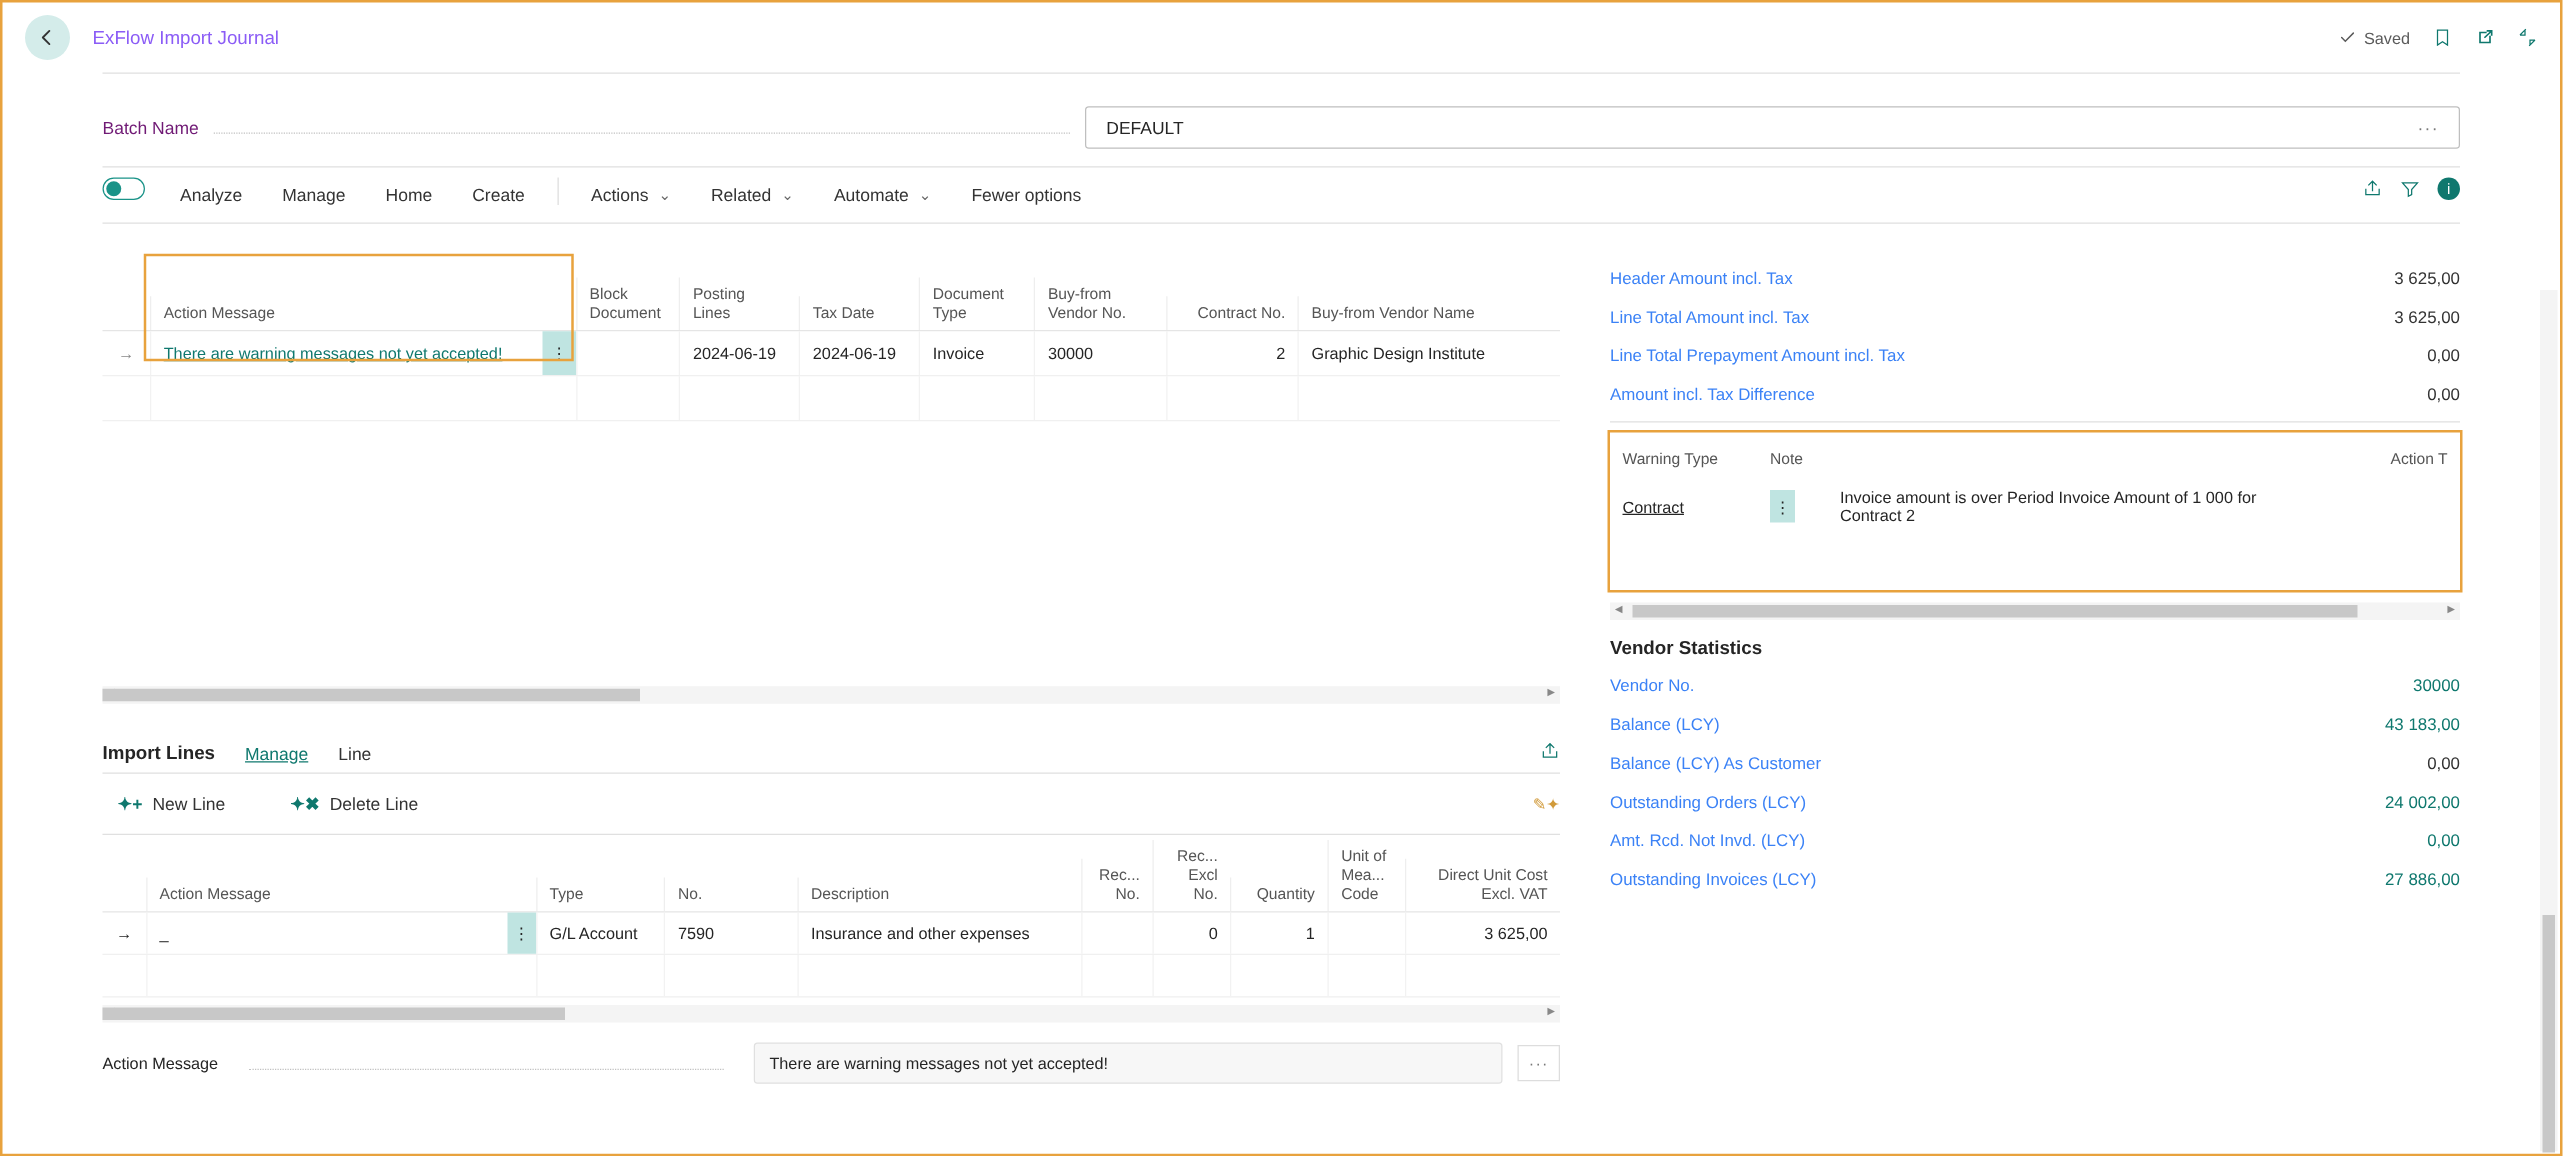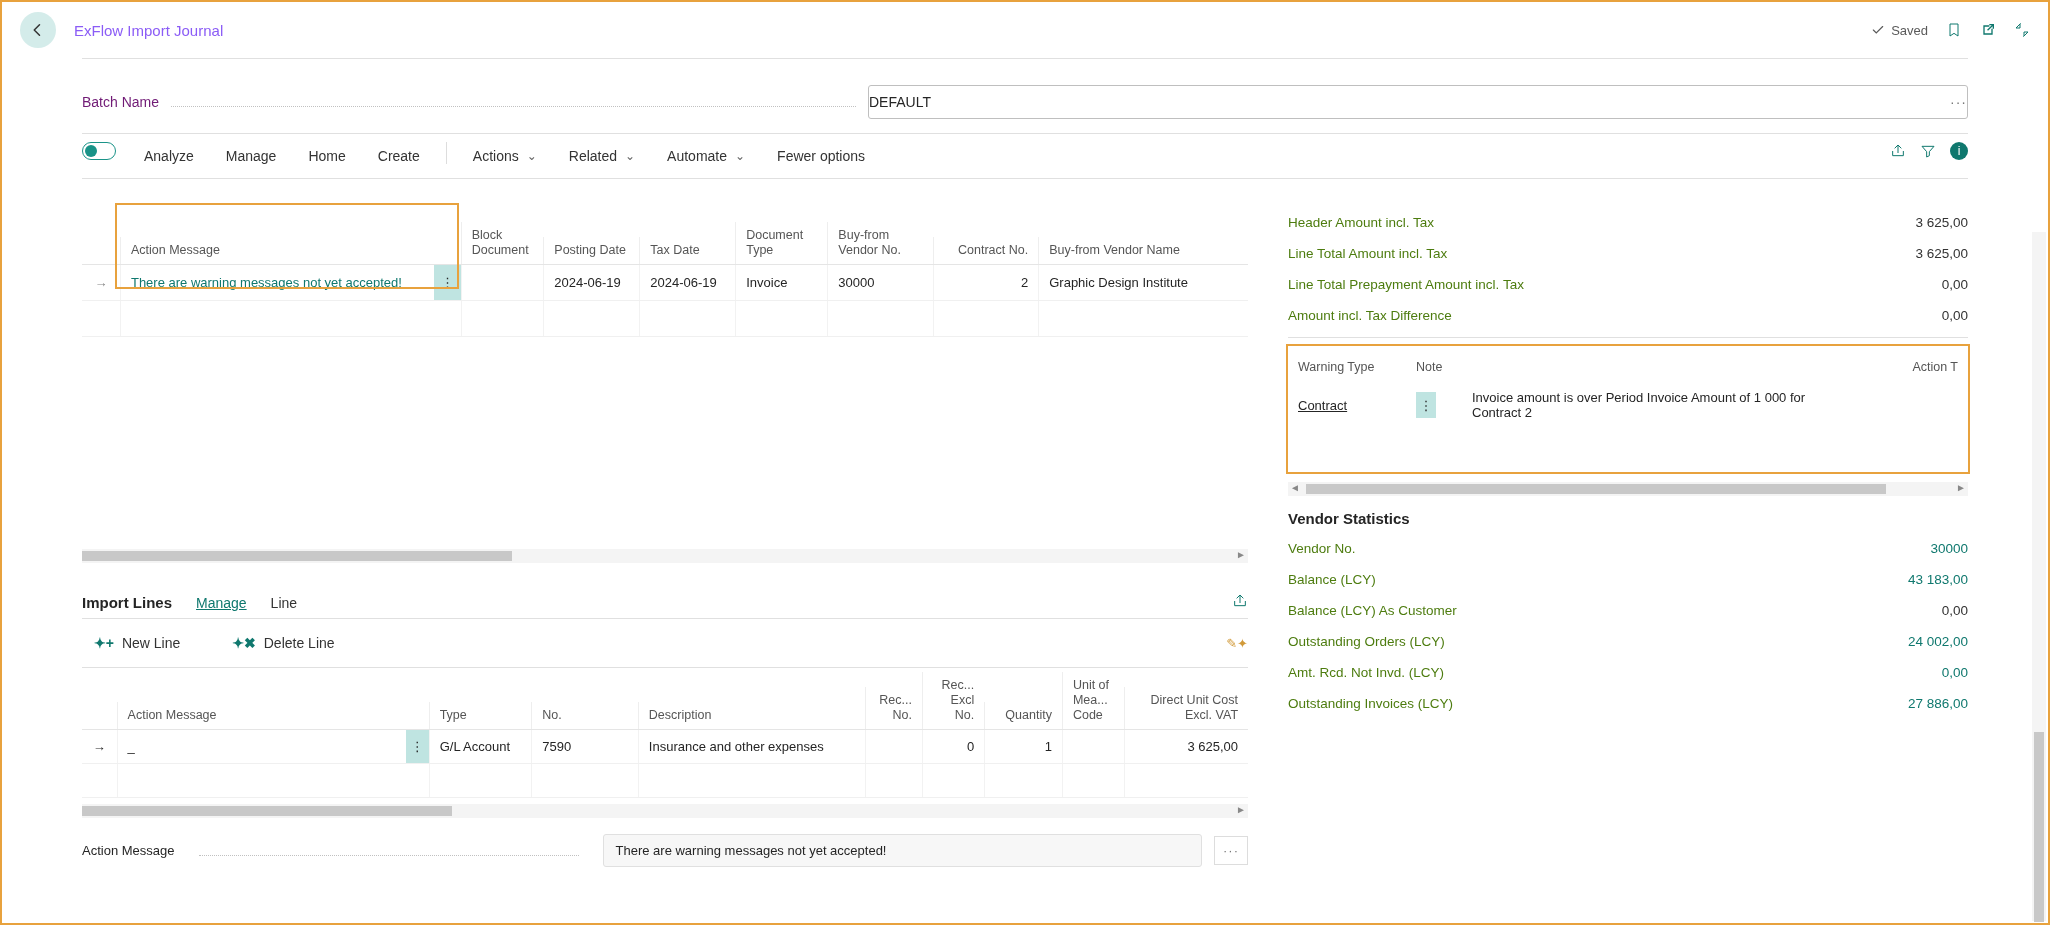--- a/index.html
+++ b/index.html
@@ -58,21 +58,21 @@
   }
   .dot-leader {
     flex: 1;
     border-bottom: 1px dotted #c1c1c1;
     margin: 0 12px;
     height: 10px;
   }
   .batch-input {
     flex: 0 0 1100px;
     border: 1px solid #bfbfbf;
-    padding: 8px 0;
+    padding: 8px 16px;
     font-size: 14px;
     display: flex;
     align-items: center;
     justify-content: space-between;
     border-radius: 3px;
   }
   .ellip { color:#777; letter-spacing:1px; cursor:pointer; }
 
   .cmd-bar {
     display: flex;
@@ -179,21 +179,21 @@
 
   .action-foot { display:flex; align-items:center; margin-top:16px; gap:12px;}
   .action-foot .dot-leader{max-width:380px;}
   .foot-val {
     flex:1; border:1px solid #e0e0e0; background:#f7f7f7; padding:8px 12px; border-radius:3px;
     display:flex; justify-content:space-between; align-items:center;
   }
 
   
   .kv { display:flex; justify-content:space-between; padding:8px 0; font-size:13.5px;}
-  .kv-label{color:#4d7c0f;}
+  .kv-label{color:#3b82f6;}
   .kv-val{color:#333;}
   .kv-val.link{color:#0f786e; cursor:pointer;}
   .right-divider{border-top:1px solid #e0e0e0; margin:6px 0;}
   .warn-section { border:2px solid #e8a23d; padding:10px 6px; margin:6px -2px;}
   .warn-title { font-weight:600; font-size:15px; padding:4px 4px 10px 4px;}
   .warn-head {display:flex; font-size:12.5px; color:#555; padding:4px 4px 10px 4px;}
   .wcol-type{width:90px;}
   .wcol-menu{width:28px;}
   .wcol-note{flex:1;}
   .wcol-at{width:80px; text-align:right;}
@@ -289,21 +289,21 @@
 
     <div class="left-pane" style="position:relative;">
 
       <div class="highlight-box" style="left:33px; top:-4px; width:344px; height:86px;"></div>
 
       <div class="grid-head">
         <div class="row-ind"></div>
         <div class="cell-h w-actmsg">Action Message</div>
         <div style="width:28px;"></div>
         <div class="cell-h w-block">Block Document</div>
-        <div class="cell-h w-pdate">Posting Date</div>
+        <div class="cell-h w-pdate">Posting Lines</div>
         <div class="cell-h w-tdate">Tax Date</div>
         <div class="cell-h w-dtype">Document Type</div>
         <div class="cell-h w-bvend">Buy-from Vendor No.</div>
         <div class="cell-h w-contract">Contract No.</div>
         <div class="cell-h w-vname">Buy-from Vendor Name</div>
       </div>
       <div class="grid-row">
         <div class="row-ind">→</div>
         <div class="cell w-actmsg">
             <span class="warn-link">There are warning messages not yet accepted!</span>

